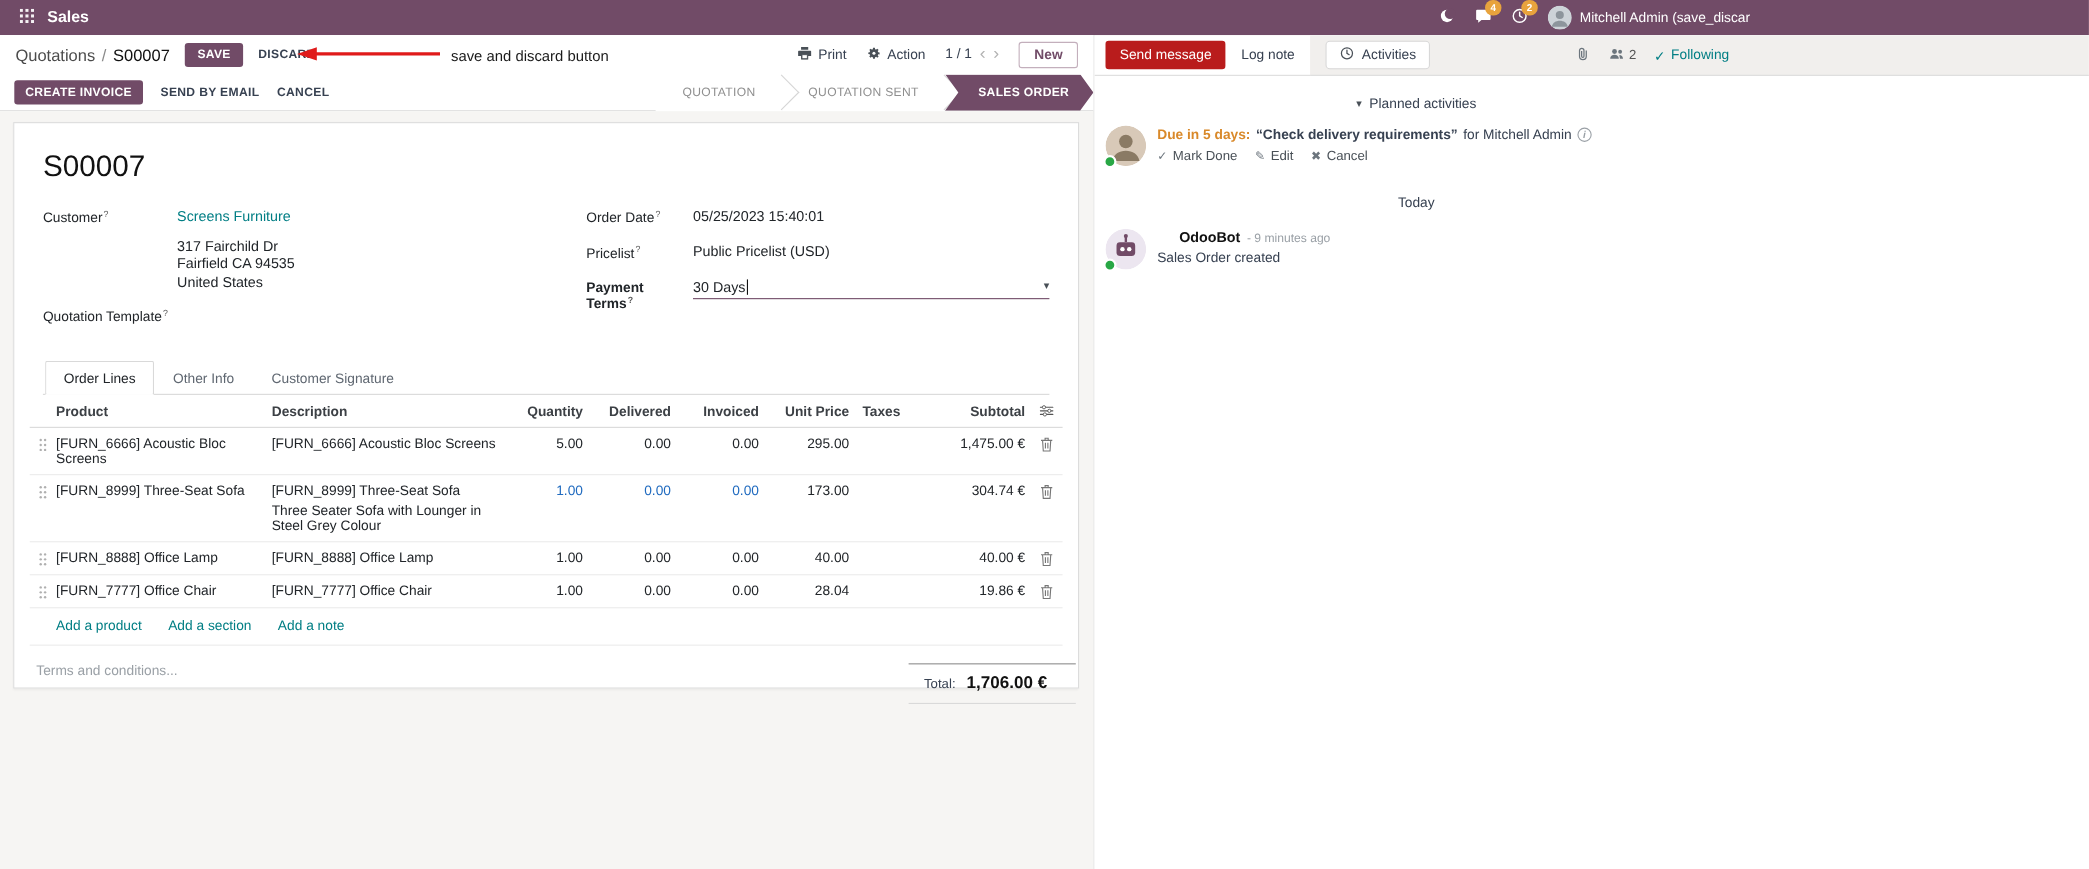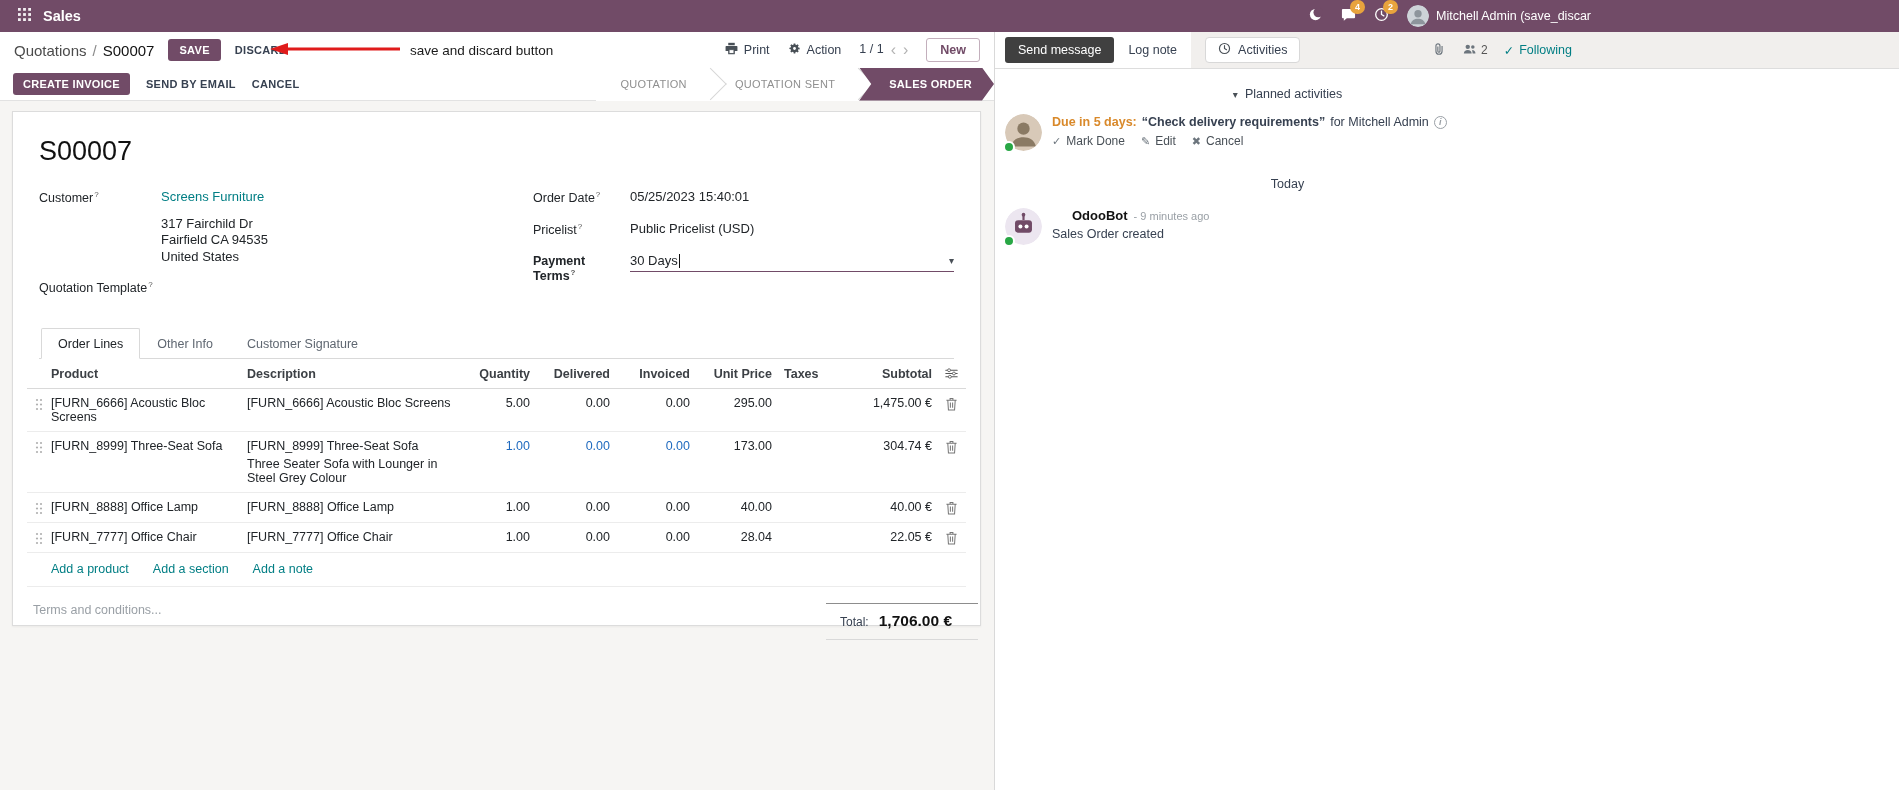--- a/index.html
+++ b/index.html
@@ -149,21 +149,21 @@
     width: 152px; margin-right: -12px; border-top: 1px solid #8d8d8d; border-bottom: 1px solid #d9d9d9;
     padding: 8px 26px 9px 14px; display: flex; justify-content: space-between; align-items: baseline;
   }
   .total-label { font-size: 12px; color: #374151; }
   .total-value { font-size: 15.5px; font-weight: 700; color: #111; }
 
   
   .ch-header { height: 37px; display: flex; align-items: stretch; flex: none; }
   .ch-left { display: flex; align-items: center; padding-left: 10px; border-bottom: 1px solid #ddd; }
   .btn-send {
-    background: #404040; color: #fff; font-size: 12.5px; font-weight: 500;
+    background: #b91c1c; color: #fff; font-size: 12.5px; font-weight: 500;
     padding: 6px 13px; border-radius: 3px;
   }
   .btn-lognote { color: #374151; font-size: 12.5px; padding: 6px 14px; }
   .ch-tabs {
     flex: 1; background: #f1efed; border-bottom: 1px solid #ddd;
     display: flex; align-items: center; justify-content: space-between; padding: 0 327px 0 14px;
   }
   .pill-activities {
     background: #fff; border: 1px solid #d8d8d8; border-radius: 4px; padding: 4px 12px;
     display: flex; align-items: center; gap: 7px; font-size: 12.5px; color: #374151; font-weight: 500;
@@ -496,21 +496,21 @@
                       <circle cx="6" cy="11" r="1.1"></circle>
                     </svg>
                   </span>
                 <span class="t">[FURN_7777] Office Chair</span>
                 <span class="t">[FURN_7777] Office Chair</span>
                 <span class="t num">1.00</span>
                 <span class="t num">0.00</span>
                 <span class="t num">0.00</span>
                 <span class="t num">28.04</span>
                 <span class="t"></span>
-                <span class="t num">22.05 €</span>
+                <span class="t num">19.86 €</span>
                 <span class="t-trash">
                     <svg width="13" height="14" viewBox="0 0 14 15" fill="none" stroke="#777" stroke-width="1.1">
                       <path d="M1.5 3.5h11M5.5 3.5v-2h3v2M3 3.5l.7 10.5h6.6l.7-10.5M5.8 6v5.5M8.2 6v5.5"></path>
                     </svg>
                   </span>
               </div>
 
               <div class="tlinks">
                 <span class="link">Add a product</span>
                 <span class="link">Add a section</span>

